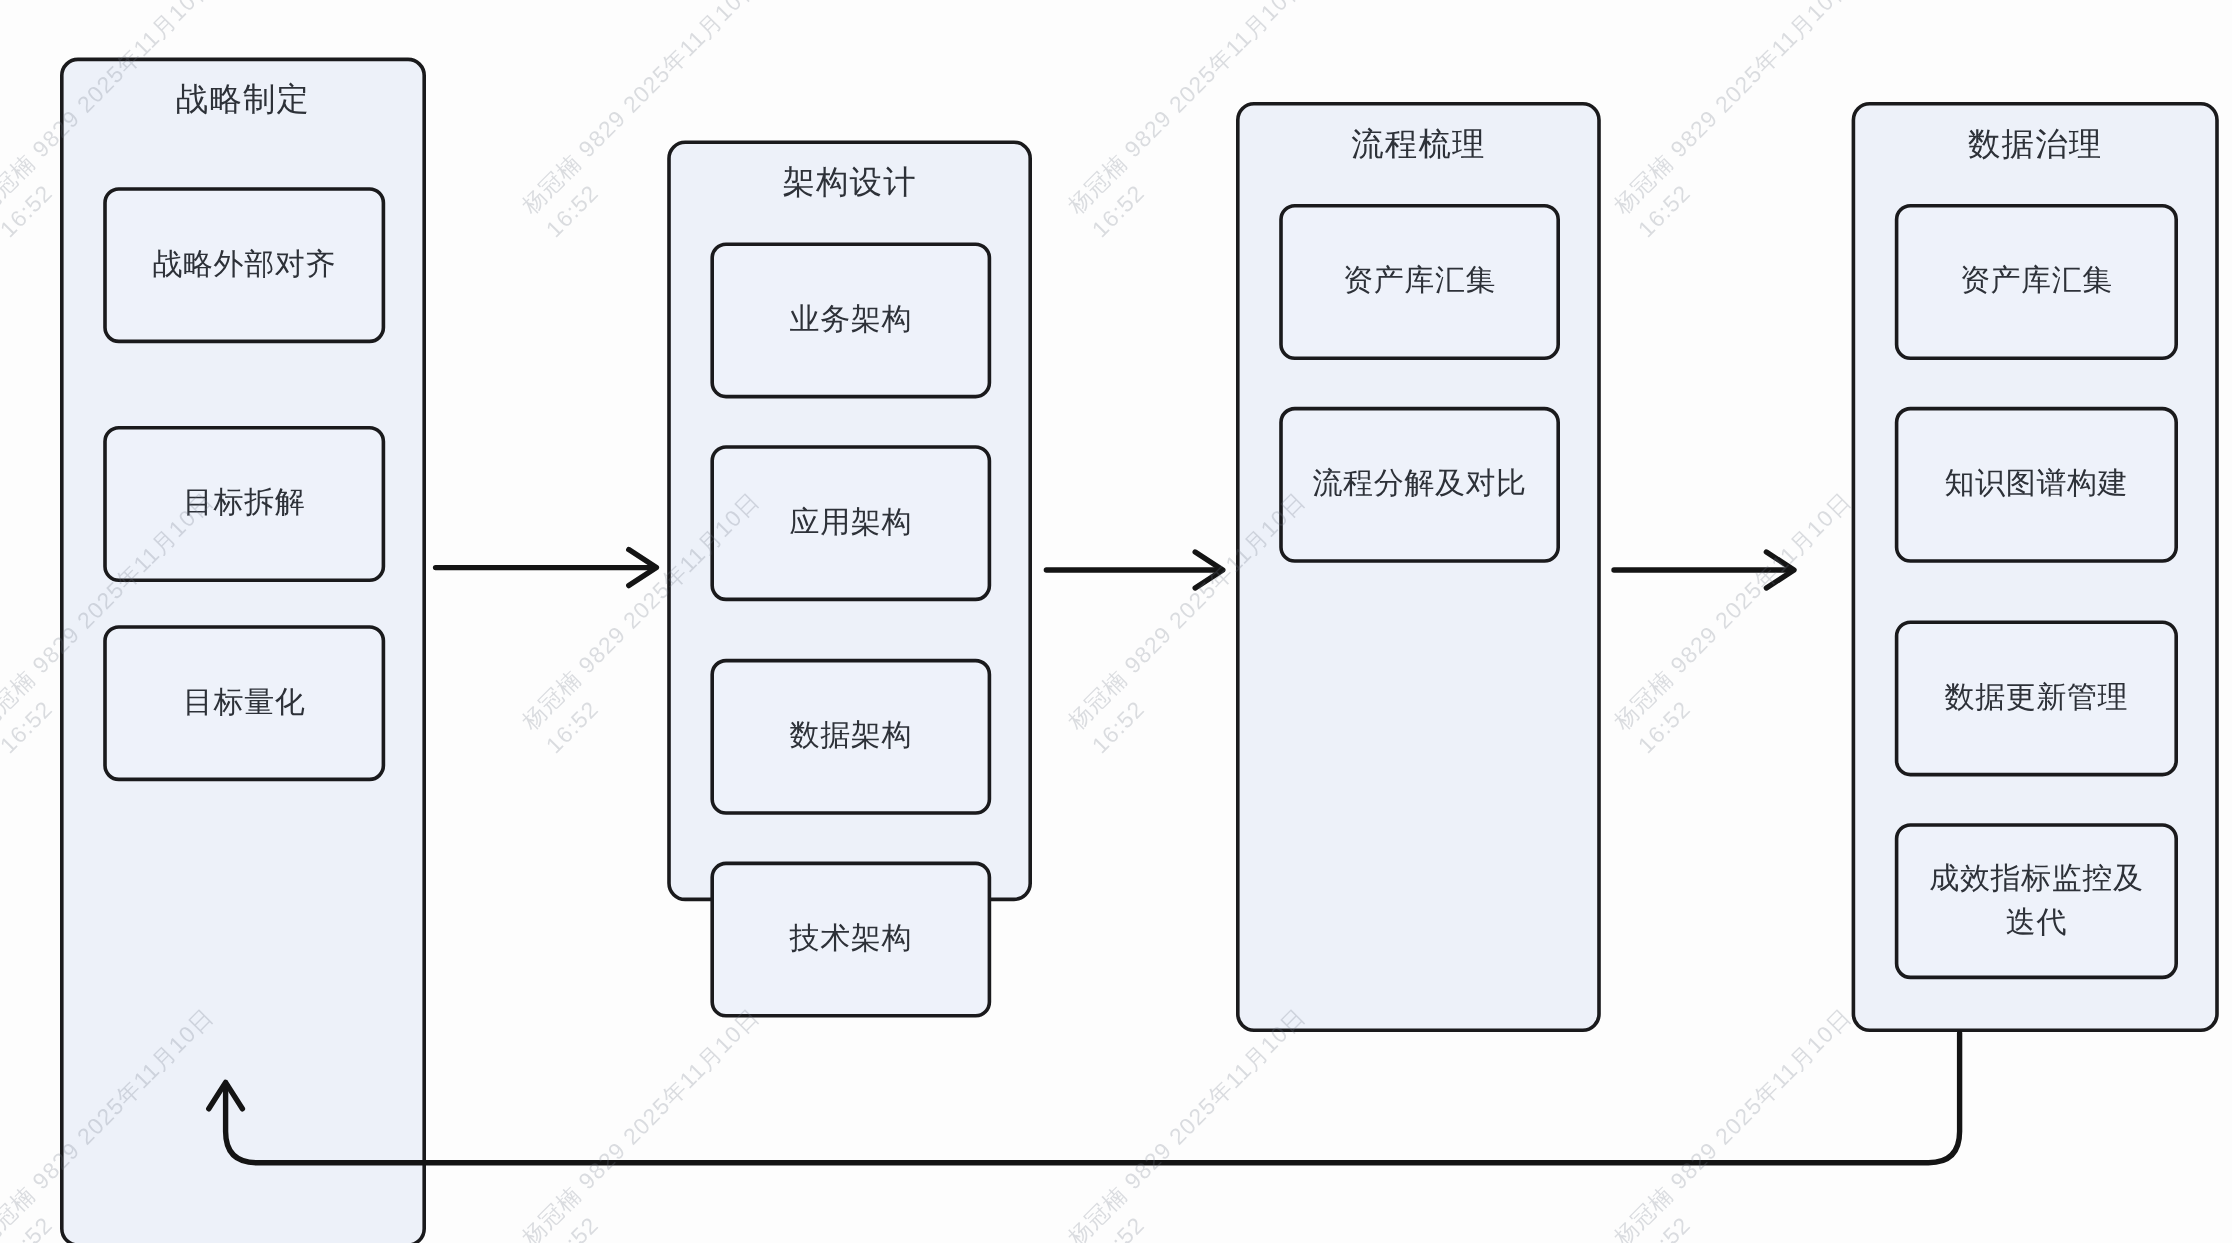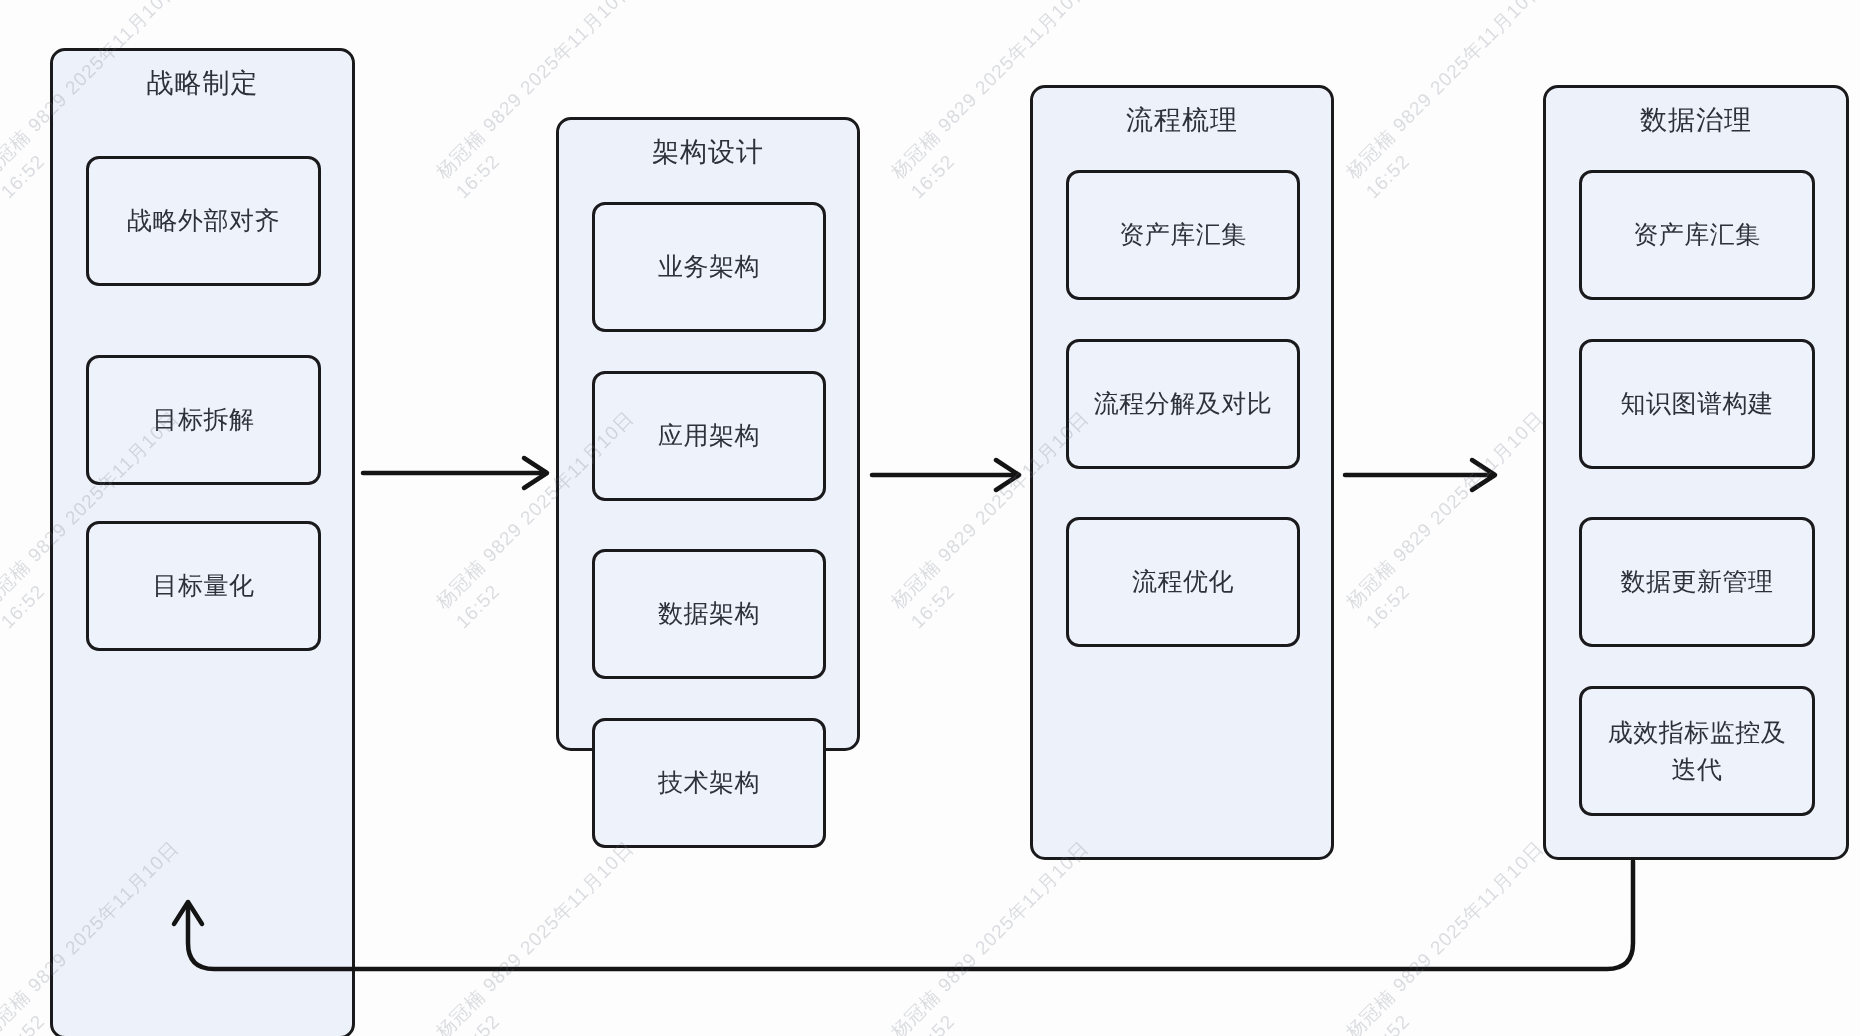--- a/index.html
+++ b/index.html
@@ -97,21 +97,20 @@
     <div class="node r1">业务架构</div>
     <div class="node r2">应用架构</div>
     <div class="node r4">技术架构</div>
     <div class="node r3">数据架构</div>
   </div>
 
   <div class="column c3">
     <div class="col-title">流程梳理</div>
     <div class="node r1">资产库汇集</div>
     <div class="node r2">流程分解及对比</div>
-    <div class="node r3">流程优化</div>
   </div>
 
   <div class="column c4">
     <div class="col-title">数据治理</div>
     <div class="node r1">资产库汇集</div>
     <div class="node r2">知识图谱构建</div>
     <div class="node r3">数据更新管理</div>
     <div class="node r4">成效指标监控及迭代</div>
   </div>
 

